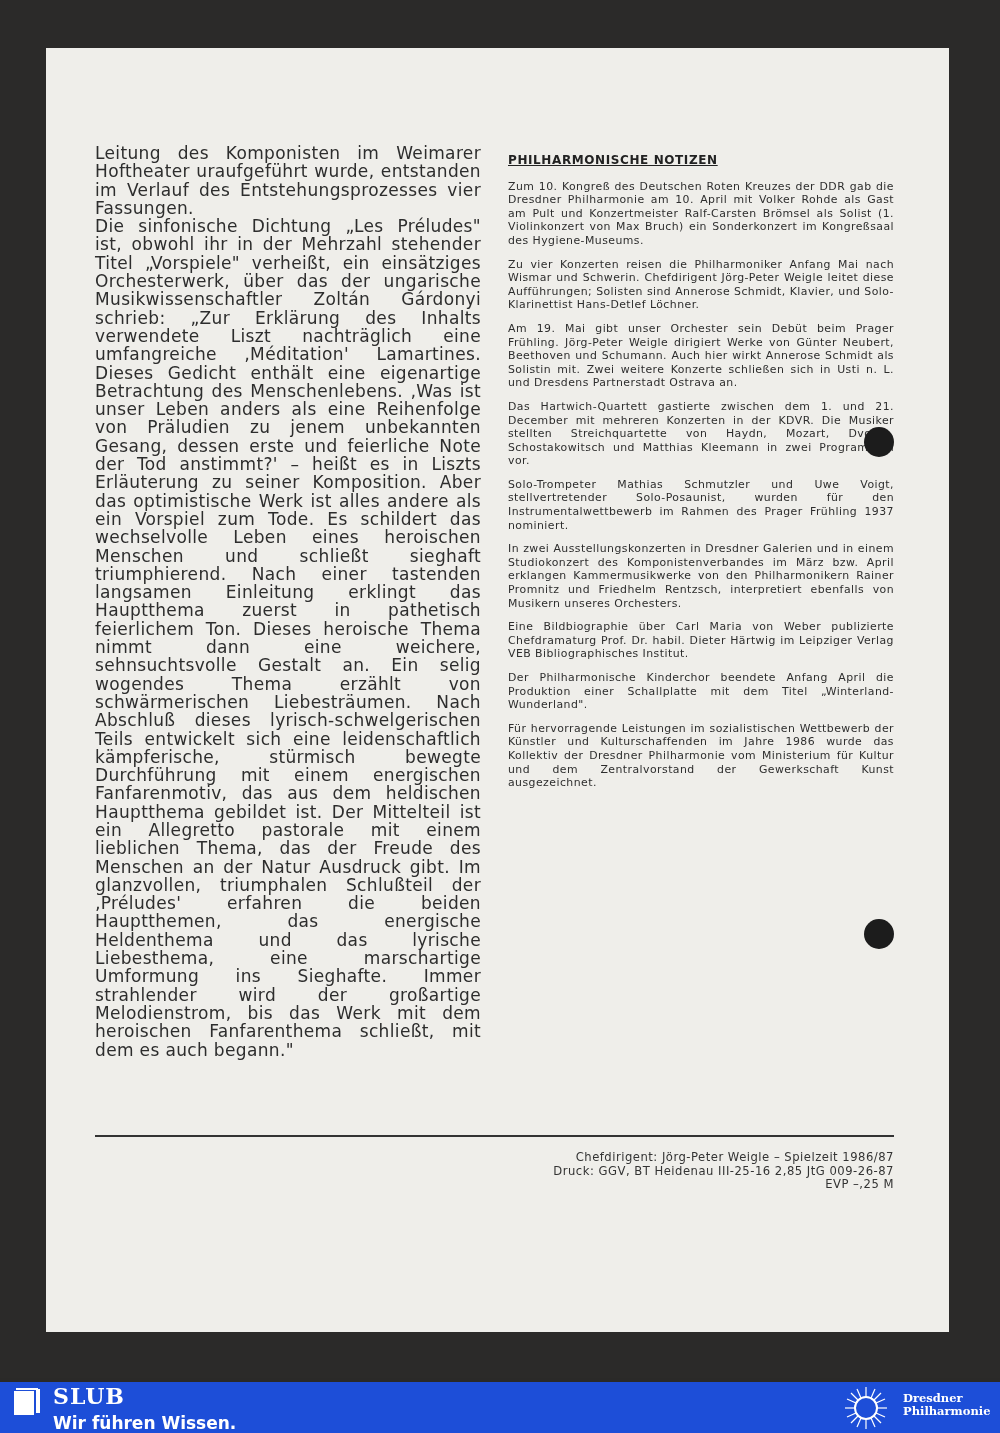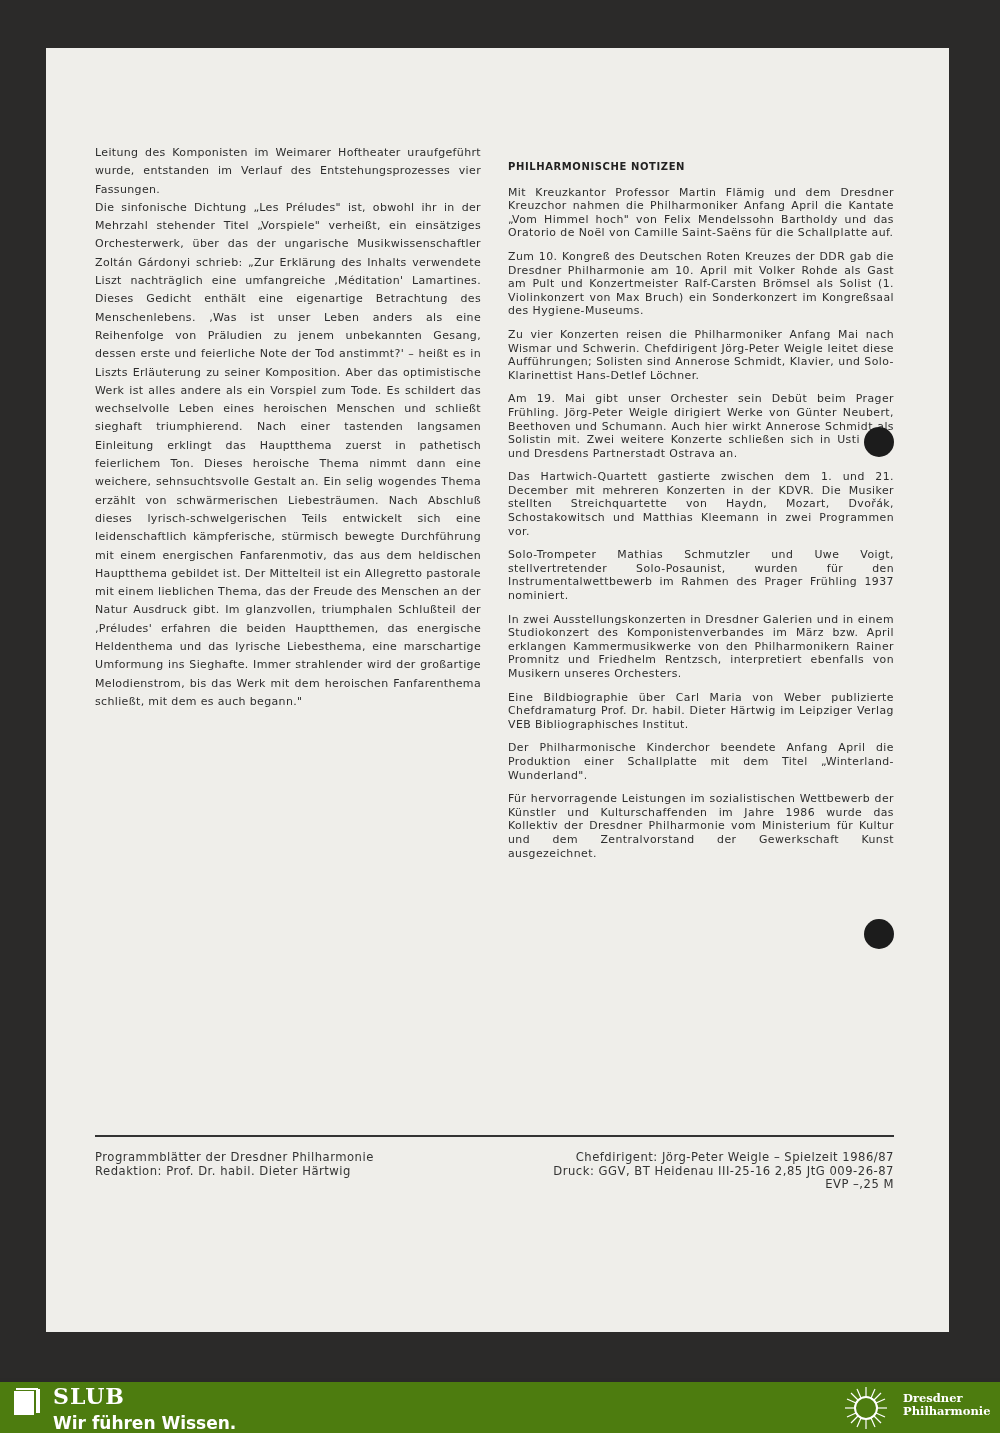--- a/index.html
+++ b/index.html
@@ -8,46 +8,46 @@
     background: #2a2928;
     font-family: "DejaVu Sans", sans-serif;
   }
   .scan-bg { position: absolute; left: 0; top: 0; width: 1000px; height: 1378px; background: #2b2a29; }
   .page {
     position: absolute; left: 46px; top: 48px; width: 903px; height: 1284px;
     background: #efeeea;
   }
   .col-left {
     position: absolute; left: 49px; top: 96px; width: 386px;
-    color: #2d2d2d; font-size: 11px; line-height: 18.3px; letter-spacing: 0.35px;
+    color: #2d2d2d; font-size: 17px; line-height: 18.3px; letter-spacing: 0.35px;
     text-align: justify;
   }
   .col-left p { margin: 0; }
   .col-right {
     position: absolute; left: 462px; top: 96px; width: 386px;
     color: #2d2d2d; font-size: 10.9px; line-height: 13.6px; letter-spacing: 0.45px;
     text-align: justify;
   }
   .col-right h2 {
-    margin: 16px 0 12px 0; font-size: 10px; font-weight: bold; letter-spacing: 0.6px; color: #222;
+    margin: 10px 0 12px 0; font-size: 12px; font-weight: bold; letter-spacing: 0.6px; color: #222; text-decoration: underline;
   }
   .col-right p { margin: 0 0 10px 0; }
   .hole {
     position: absolute; width: 30px; height: 30px; border-radius: 50%; background: #1c1c1c;
   }
   .rule {
     position: absolute; top: 1087px; height: 2px; background: #333;
   }
   .foot {
     position: absolute; top: 1103px; font-size: 11.6px; line-height: 13.6px; color: #333; letter-spacing: 0.5px;
   }
   .foot-right { text-align: right; }
   .foot-right .line { text-align: right; }
   .banner {
-    position: absolute; left: 0; top: 1382px; width: 1000px; height: 51px; background: #4d7c0f;
+    position: absolute; left: 0; top: 1382px; width: 1000px; height: 51px; background: #1d4ed8;
   }
   .slub-icon { position: absolute; left: 12px; top: 5px; width: 30px; height: 30px; }
   .slub-title {
     position: absolute; left: 53px; top: 1px; color: #fff; font-family: "DejaVu Serif", serif;
     font-weight: bold; font-size: 22px; letter-spacing: 1px;
   }
   .slub-tag {
     position: absolute; left: 53px; top: 31px; color: #fff; font-size: 17px; font-weight: bold;
   }
   .dp-logo { position: absolute; left: 843px; top: 3px; width: 46px; height: 46px; }
@@ -62,42 +62,37 @@
 <div class="scan-bg"></div>
 
 <div class="page">
   <div class="col-left">
     <p>Leitung des Komponisten im Weimarer Hoftheater uraufgeführt wurde, entstanden im Verlauf des Entstehungsprozesses vier Fassungen.</p>
     <p>Die sinfonische Dichtung „Les Préludes" ist, obwohl ihr in der Mehrzahl stehender Titel „Vorspiele" verheißt, ein einsätziges Orchesterwerk, über das der ungarische Musikwissenschaftler Zoltán Gárdonyi schrieb: „Zur Erklärung des Inhalts verwendete Liszt nachträglich eine umfangreiche ‚Méditation' Lamartines. Dieses Gedicht enthält eine eigenartige Betrachtung des Menschenlebens. ‚Was ist unser Leben anders als eine Reihenfolge von Präludien zu jenem unbekannten Gesang, dessen erste und feierliche Note der Tod anstimmt?' – heißt es in Liszts Erläuterung zu seiner Komposition. Aber das optimistische Werk ist alles andere als ein Vorspiel zum Tode. Es schildert das wechselvolle Leben eines heroischen Menschen und schließt sieghaft triumphierend. Nach einer tastenden langsamen Einleitung erklingt das Hauptthema zuerst in pathetisch feierlichem Ton. Dieses heroische Thema nimmt dann eine weichere, sehnsuchtsvolle Gestalt an. Ein selig wogendes Thema erzählt von schwärmerischen Liebesträumen. Nach Abschluß dieses lyrisch-schwelgerischen Teils entwickelt sich eine leidenschaftlich kämpferische, stürmisch bewegte Durchführung mit einem energischen Fanfarenmotiv, das aus dem heldischen Hauptthema gebildet ist. Der Mittelteil ist ein Allegretto pastorale mit einem lieblichen Thema, das der Freude des Menschen an der Natur Ausdruck gibt. Im glanzvollen, triumphalen Schlußteil der ‚Préludes' erfahren die beiden Hauptthemen, das energische Heldenthema und das lyrische Liebesthema, eine marschartige Umformung ins Sieghafte. Immer strahlender wird der großartige Melodienstrom, bis das Werk mit dem heroischen Fanfarenthema schließt, mit dem es auch begann."</p>
   </div>
 
   <div class="col-right">
     <h2>PHILHARMONISCHE NOTIZEN</h2>
-    <p>Mit Kreuzkantor Professor Martin Flämig und dem Dresdner Kreuzchor nahmen die Philharmoniker Anfang April die Kantate „Vom Himmel hoch" von Felix Mendelssohn Bartholdy und das Oratorio de Noël von Camille Saint-Saëns für die Schallplatte auf.</p>
     <p>Zum 10. Kongreß des Deutschen Roten Kreuzes der DDR gab die Dresdner Philharmonie am 10. April mit Volker Rohde als Gast am Pult und Konzertmeister Ralf-Carsten Brömsel als Solist (1. Violinkonzert von Max Bruch) ein Sonderkonzert im Kongreßsaal des Hygiene-Museums.</p>
     <p>Zu vier Konzerten reisen die Philharmoniker Anfang Mai nach Wismar und Schwerin. Chefdirigent Jörg-Peter Weigle leitet diese Aufführungen; Solisten sind Annerose Schmidt, Klavier, und Solo-Klarinettist Hans-Detlef Löchner.</p>
     <p>Am 19. Mai gibt unser Orchester sein Debüt beim Prager Frühling. Jörg-Peter Weigle dirigiert Werke von Günter Neubert, Beethoven und Schumann. Auch hier wirkt Annerose Schmidt als Solistin mit. Zwei weitere Konzerte schließen sich in Usti n. L. und Dresdens Partnerstadt Ostrava an.</p>
     <p>Das Hartwich-Quartett gastierte zwischen dem 1. und 21. December mit mehreren Konzerten in der KDVR. Die Musiker stellten Streichquartette von Haydn, Mozart, Dvořák, Schostakowitsch und Matthias Kleemann in zwei Programmen vor.</p>
     <p>Solo-Trompeter Mathias Schmutzler und Uwe Voigt, stellvertretender Solo-Posaunist, wurden für den Instrumentalwettbewerb im Rahmen des Prager Frühling 1937 nominiert.</p>
     <p>In zwei Ausstellungskonzerten in Dresdner Galerien und in einem Studiokonzert des Komponistenverbandes im März bzw. April erklangen Kammermusikwerke von den Philharmonikern Rainer Promnitz und Friedhelm Rentzsch, interpretiert ebenfalls von Musikern unseres Orchesters.</p>
     <p>Eine Bildbiographie über Carl Maria von Weber publizierte Chefdramaturg Prof. Dr. habil. Dieter Härtwig im Leipziger Verlag VEB Bibliographisches Institut.</p>
     <p>Der Philharmonische Kinderchor beendete Anfang April die Produktion einer Schallplatte mit dem Titel „Winterland-Wunderland".</p>
     <p>Für hervorragende Leistungen im sozialistischen Wettbewerb der Künstler und Kulturschaffenden im Jahre 1986 wurde das Kollektiv der Dresdner Philharmonie vom Ministerium für Kultur und dem Zentralvorstand der Gewerkschaft Kunst ausgezeichnet.</p>
   </div>
 
   <div class="hole" style="left:818px; top:379px;"></div>
   <div class="hole" style="left:818px; top:871px;"></div>
 
   <div class="rule" style="left:49px; width:402px;"></div>
   <div class="rule" style="left:451px; width:397px;"></div>
 
-  <div class="foot" style="left:49px;">
-    <div>Programmblätter der Dresdner Philharmonie</div>
-    <div>Redaktion: Prof. Dr. habil. Dieter Härtwig</div>
-  </div>
   <div class="foot foot-right" style="left:462px; width:386px;">
     <div class="line">Chefdirigent: Jörg-Peter Weigle – Spielzeit 1986/87</div>
     <div class="line">Druck: GGV, BT Heidenau III-25-16 2,85 JtG 009-26-87</div>
     <div>EVP –,25 M</div>
   </div>
 </div>
 
 <div class="banner">
   <svg class="slub-icon" viewBox="0 0 30 30">
     <rect x="2" y="4" width="20" height="24" fill="#fff"></rect>

